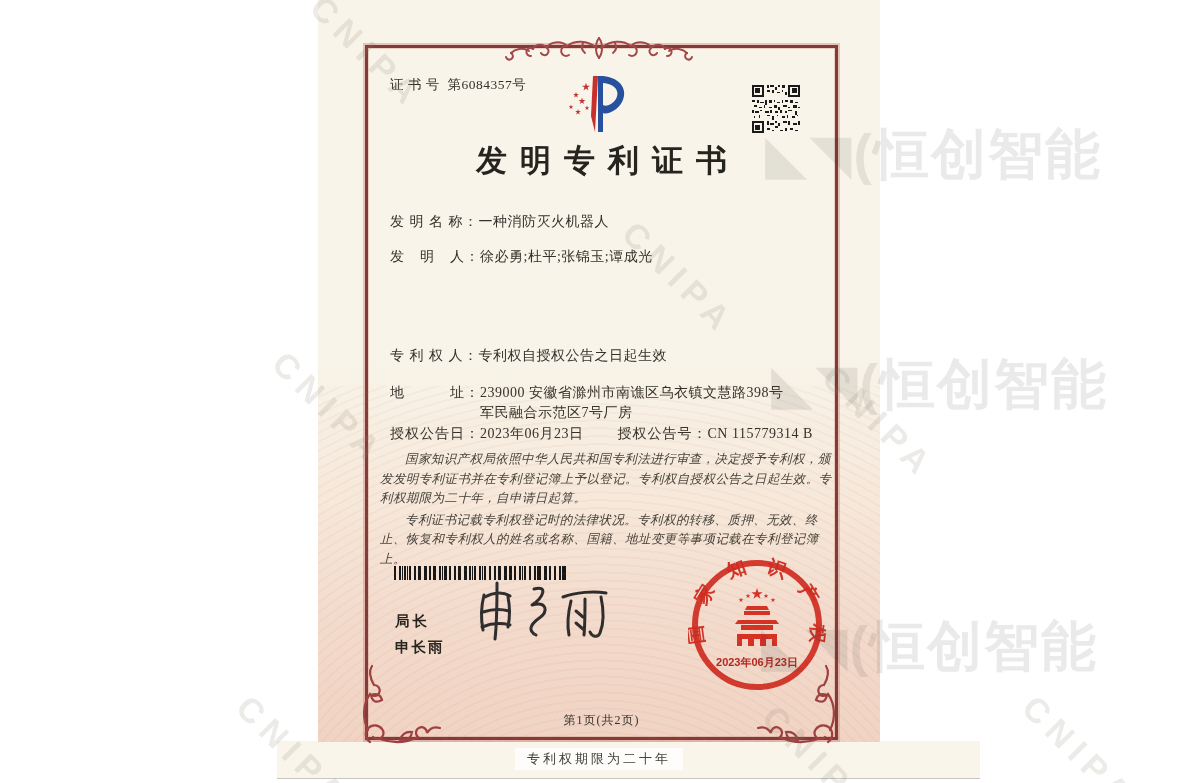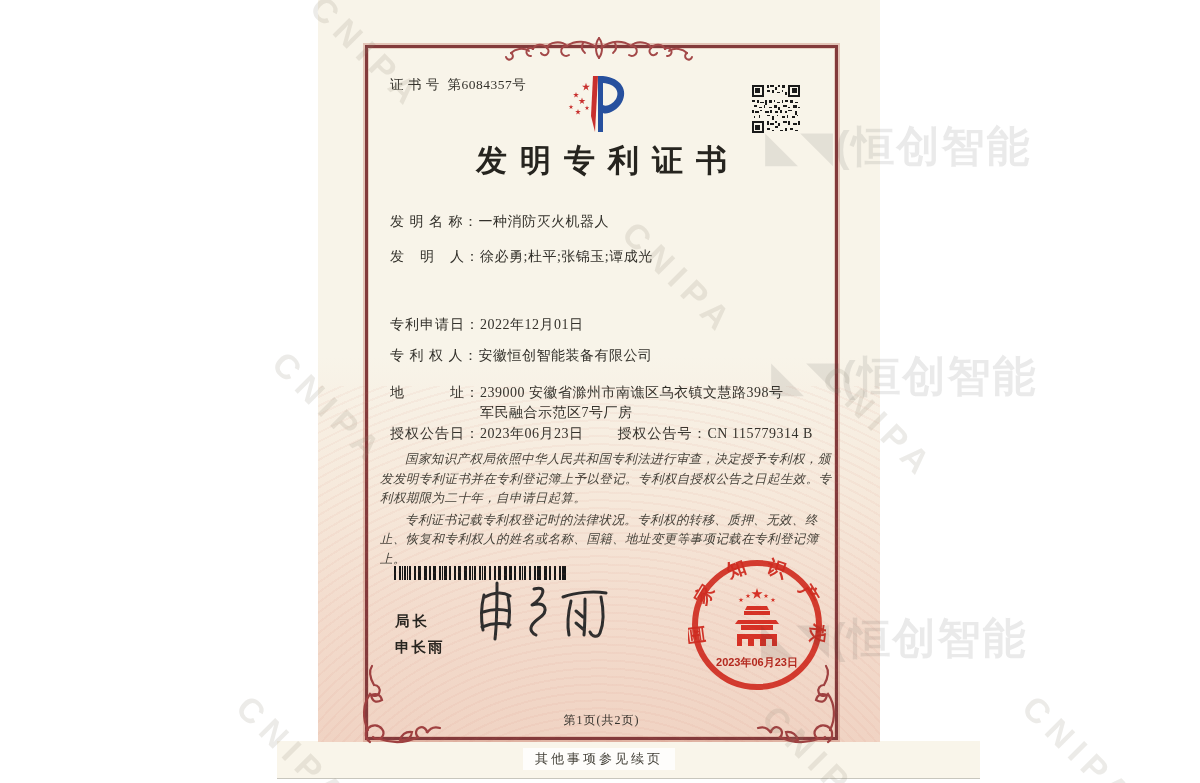--- a/index.html
+++ b/index.html
@@ -74,21 +74,21 @@
 
   
   .wm { position:absolute; transform:rotate(45deg); transform-origin:left top;
         font-family:"Liberation Sans","DejaVu Sans",sans-serif; font-weight:bold;
         font-size:34px; letter-spacing:8px; color:rgba(138,130,112,0.16);
         pointer-events:none; z-index:6; white-space:nowrap; }
   .w1{left:330px; top:-12px} .w2{left:642px; top:214px} .w3{left:292px; top:344px}
   .w4{left:842px; top:358px} .w5{left:256px; top:688px} .w6{left:782px; top:698px}
   .w7{left:1042px; top:688px}
   .wmc { position:absolute; font-family:"Liberation Sans","DejaVu Sans",sans-serif;
-         font-weight:bold; font-size:43px; letter-spacing:2px; color:#3a3a3a; opacity:.10;
+         font-weight:bold; font-size:55px; letter-spacing:2px; color:#3a3a3a; opacity:.10;
          pointer-events:none; z-index:5; white-space:nowrap; }
   .c1{left:447px; top:118px} .c2{left:453px; top:348px} .c3{left:443px; top:610px}
 </style>
 </head>
 <body>
 
 <div class="screen">
 
   <div class="back-sheet"></div>
 
@@ -182,27 +182,23 @@
     <div class="title">发明专利证书</div>
 
     <div class="field-row r1">
       <span class="flabel">发　明　人：</span>
       <span class="fvalue">徐必勇;杜平;张锦玉;谭成光</span>
     </div>
     <div class="field-row r0">
       <span class="flabel">发 明 名 称：</span>
       <span class="fvalue">一种消防灭火机器人</span>
     </div>
-    <div class="field-row r3">
-      <span class="flabel">专利申请日：</span>
-      <span class="fvalue">2022年12月01日</span>
-    </div>
     <div class="field-row r4">
       <span class="flabel">专 利 权 人：</span>
-      <span class="fvalue">安徽恒创智能装备有限公司</span>
+      <span class="fvalue">专利权自授权公告之日起生效</span>
     </div>
     <div class="field-row r5">
       <span class="flabel">地　　　址：</span>
       <span class="fvalue wrap">239000 安徽省滁州市南谯区乌衣镇文慧路398号军民融合示范区7号厂房</span>
     </div>
     <div class="field-row r6">
       <span class="flabel">授权公告日：</span>
       <span class="fvalue">2023年06月23日</span>
       <span class="flabel grant-gap">授权公告号：</span>
       <span class="fvalue">CN 115779314 B</span>
@@ -261,21 +257,21 @@
     </svg>
 
     <div class="page-num">第1页(共2页)</div>
 
     <div class="wmc c1">◣◥(恒创智能</div>
     <div class="wmc c2">◣◥(恒创智能</div>
     <div class="wmc c3">◣◥(恒创智能</div>
   </div>
 
   <div class="footer-note">
-    <span>其他事项参见续页</span>
+    <span>专利权期限为二十年</span>
   </div>
 
   <div class="wm w1">CNIPA</div>
   <div class="wm w2">CNIPA</div>
   <div class="wm w3">CNIPA</div>
   <div class="wm w4">CNIPA</div>
   <div class="wm w5">CNIPA</div>
   <div class="wm w6">CNIPA</div>
   <div class="wm w7">CNIPA</div>
 

